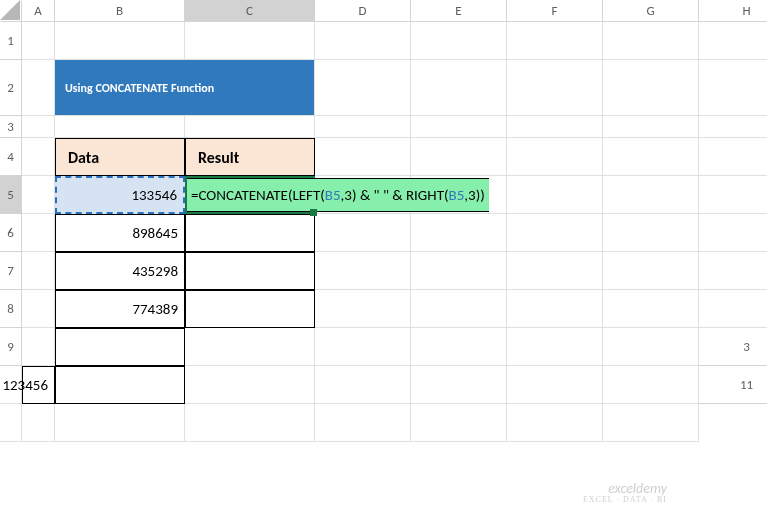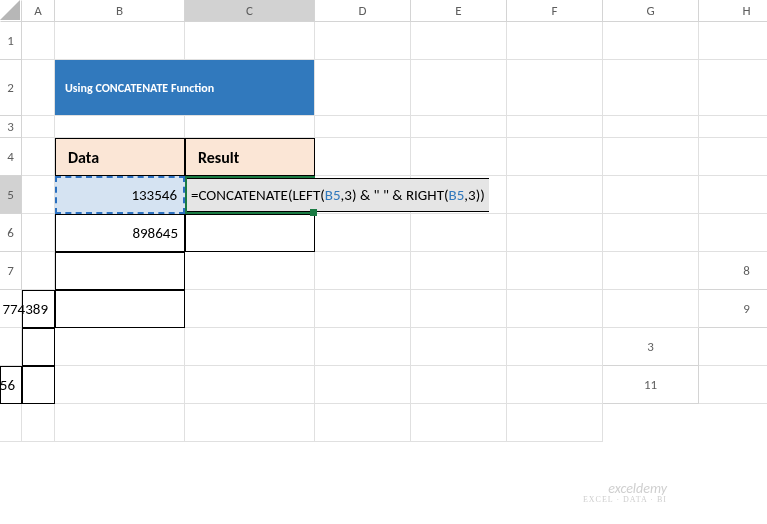--- a/index.html
+++ b/index.html
@@ -80,21 +80,21 @@
     .formula-overflow {
       position: absolute;
       left: 0;
       top: 0;
       height: 100%;
       display: flex;
       align-items: center;
       white-space: nowrap;
       font-size: 15px;
       z-index: 5;
-      background: #e5e5e5;
+      background: #86efac;
       padding: 0 4px;
       border-top: 1px solid #000;
       border-bottom: 1px solid #000;
     }
     .active-formula-cell {
       border: 2px solid #1a7a43;
       position: relative;
     }
     .formula-handle {
       position: absolute;
@@ -215,20 +215,21 @@
   <div class="cell data-cell">898645</div>
   <div class="cell result-cell"></div>
   <div class="cell"></div>
   <div class="cell"></div>
   <div class="cell"></div>
   <div class="cell"></div>
   <div class="cell"></div>
 
   <div class="row-header">7</div>
   <div class="cell"></div>
+  <div class="cell data-cell">435298</div>
   <div class="cell result-cell"></div>
   <div class="cell"></div>
   <div class="cell"></div>
   <div class="cell"></div>
   <div class="cell"></div>
   <div class="cell"></div>
 
   <div class="row-header">8</div>
   <div class="cell"></div>
   <div class="cell data-cell">774389</div>

